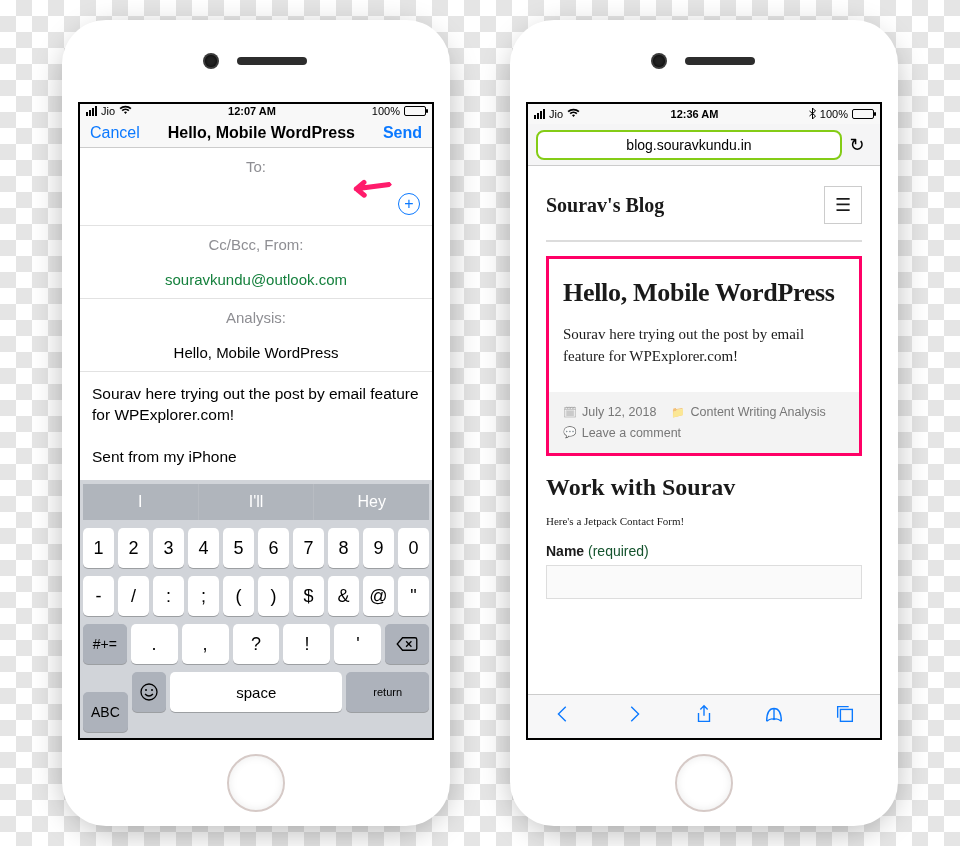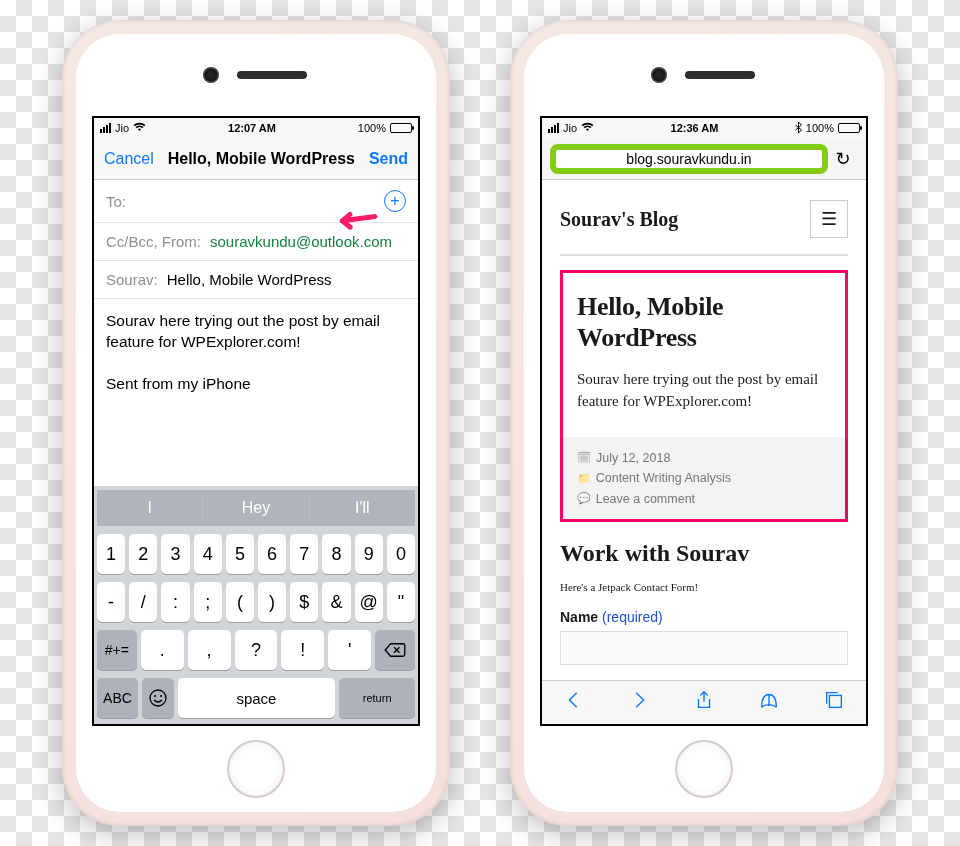--- a/index.html
+++ b/index.html
@@ -18,21 +18,20 @@
     gap: 60px;
     padding: 20px 30px;
     justify-content: center;
   }
 
   .phone {
     width: 388px;
     height: 806px;
     background: linear-gradient(145deg,#f6e8e4,#f4dfdd);
     border-radius: 58px;
-    padding: 14px;
     box-shadow: 0 8px 30px rgba(0,0,0,0.25), inset 0 0 4px rgba(0,0,0,0.15);
     position: relative;
     display: flex;
     flex-direction: column;
   }
   .phone-inner {
     background: #fff;
     border-radius: 44px;
     flex:1;
     display:flex;
@@ -98,22 +97,23 @@
   }
   .mail-nav .nav-btn{ color:#0b79ff; font-size:16px;}
   .mail-nav .title{ font-weight:600; font-size:16px; flex:1; text-align:center;}
 
   .mail-field{
     border-bottom:1px solid #e2e2e2;
     padding:10px 12px;
     font-size:15px;
     display:flex;
     align-items:center;
-    gap:9px;
+    gap:18px;
     position:relative;
+    flex-direction:column;
   }
   .mail-field .label{ color:#8e8e93; }
   .mail-field .address{ color:#0b79ff; }
   .mail-field .from-val{ color:#15803d;}
   .mail-field .subject-val{ color:#000;}
   .add-contact{
     width:22px;height:22px;border:1.5px solid #0b79ff;border-radius:50%;
     color:#0b79ff; display:flex;align-items:center;justify-content:center;
     font-size:16px; margin-left:auto; line-height:1;
   }
@@ -161,38 +161,38 @@
     height:40px;
     display:flex;align-items:center;justify-content:center;
     font-size:18px;
     box-shadow: 0 1px 0 rgba(0,0,0,0.25);
   }
   .key.dark{ background:#adb2bb; }
   .key.wide{ flex:1.4;}
   .key.space{ flex:5;}
   .key.shift{ flex:1.3;}
   .key.return{ flex:2.4; background:#adb2bb;}
-  .key.abc{ flex:1.3; background:#adb2bb; font-size:14px;}
+  .key.abc{ flex:1.3; background:#adb2bb; font-size:14px;margin-top:20px;}
   .key.emoji{ flex:1; background:#adb2bb;}
   .key.backspace{ flex:1.3; background:#adb2bb;}
   .backspace svg{width:22px;height:16px;}
 
   
   .safari-nav{
     height:42px;
     background:#f5f5f6;
     border-bottom:1px solid #ccc;
     display:flex;
     align-items:center;
     padding:6px 8px;
   }
   .url-bar{
     flex:1;
     background:#fff;
-    border:6px solid #84cc16;
+    border:2px solid #84cc16;
     border-radius:8px;
     height:30px;
     display:flex;align-items:center;justify-content:center;
     font-size:14px;color:#000;
   }
   .reload{ width:30px; text-align:center; font-size:18px;}
 
   .blog-content{
     flex:1;
     padding:14px 18px;
@@ -228,21 +228,21 @@
     color:#777;
     font-family:-apple-system, Arial, sans-serif;
     line-height:1.6;
   }
   .post-meta .meta-item{ display:inline-flex; align-items:center; gap:5px; margin-right:12px;}
   .meta-icon{ font-size:11px; opacity:.7;}
 
   .section-title{ font-size:24px; font-weight:700; margin:10px 0 14px;}
   .section-text{ font-size:11px; margin-bottom:16px;}
   .form-label{ font-size:14px; font-family:-apple-system,Arial,sans-serif;}
-  .form-label .req{ color:#1d4ed8;}
+  .form-label .req{ color:#14532d;}
   .form-input{
     width:100%; height:34px; border:1px solid #ddd; background:#fafafa;
     margin-top:6px;
   }
 
   .safari-toolbar{
     height:44px;
     border-top:1px solid #ccc;
     background:#f7f7f8;
     display:flex;
@@ -304,35 +304,35 @@
             </svg>
         </span>
       </div>
 
       <div class="mail-field">
         <span class="label">Cc/Bcc, From:</span>
         <span class="from-val">souravkundu@outlook.com</span>
       </div>
 
       <div class="mail-field">
-        <span class="label">Sourav:</span>
+        <span class="label">Analysis:</span>
         <span class="subject-val">Hello, Mobile WordPress</span>
       </div>
 
       <div class="mail-body">
         <div>Sourav here trying out the post by email feature for WPExplorer.com!</div>
         <br>
         <div>Sent from my iPhone</div>
       </div>
 
       <div class="keyboard">
         <div class="suggestion-row">
           <div class="suggestion">I</div>
+          <div class="suggestion">I'll</div>
           <div class="suggestion">Hey</div>
-          <div class="suggestion">I'll</div>
         </div>
         <div class="key-row">
           <div class="key">1</div>
           <div class="key">2</div>
           <div class="key">3</div>
           <div class="key">4</div>
           <div class="key">5</div>
           <div class="key">6</div>
           <div class="key">7</div>
           <div class="key">8</div>

